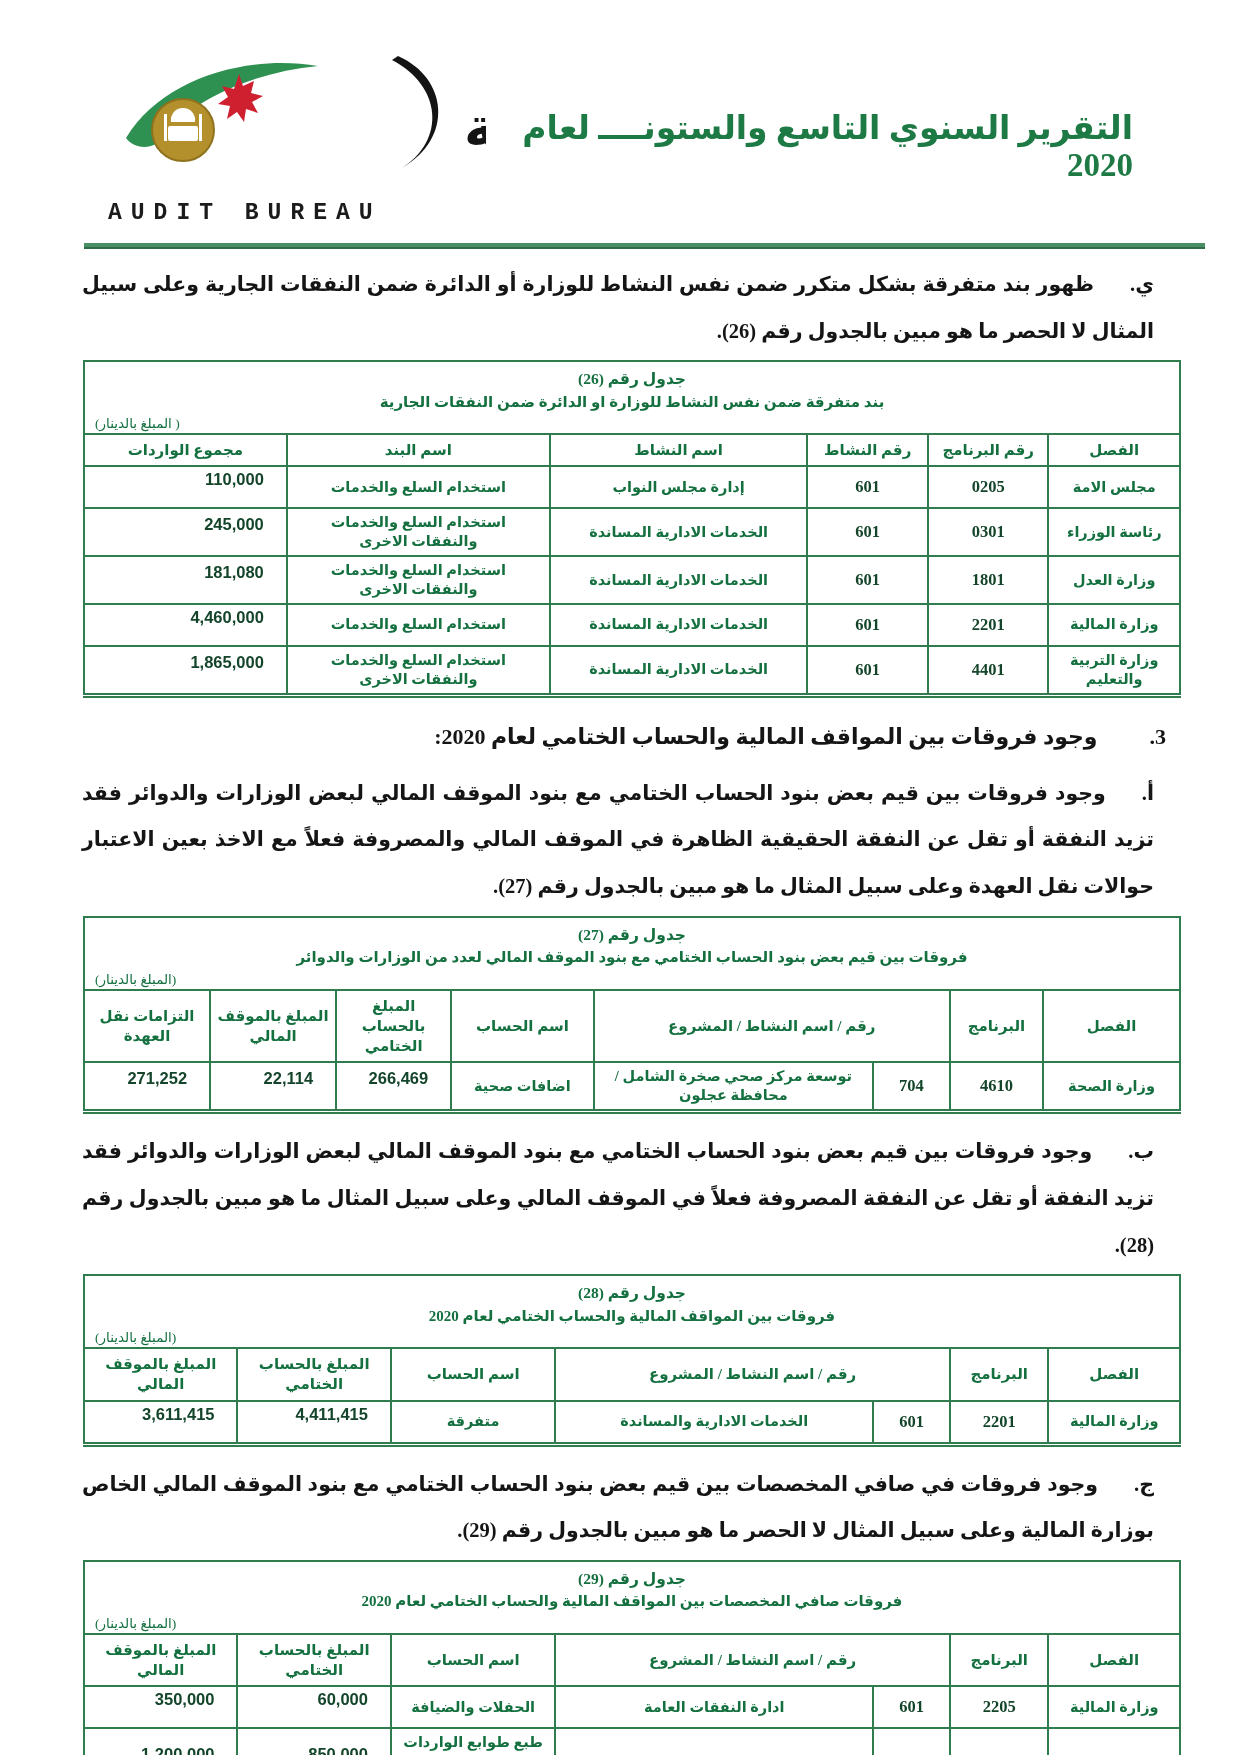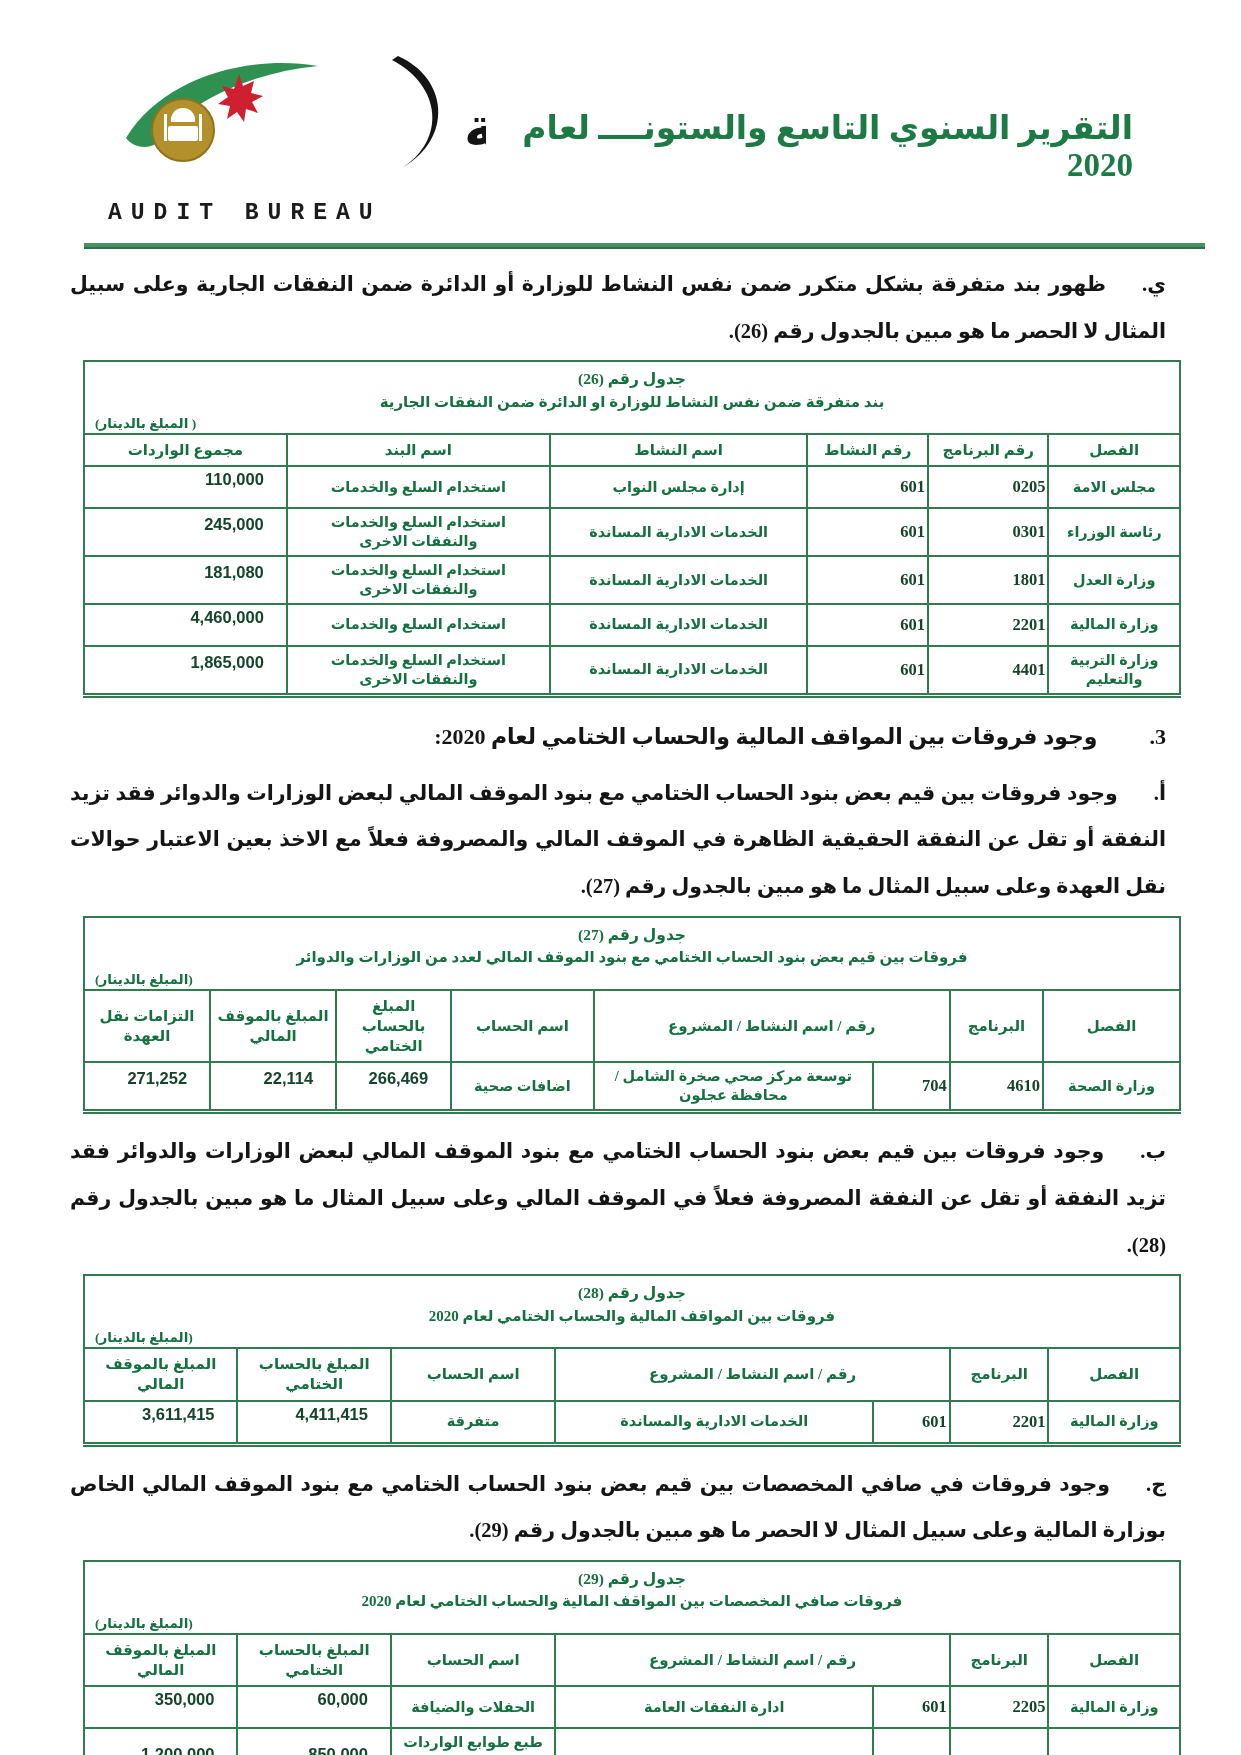--- a/index.html
+++ b/index.html
@@ -10,42 +10,42 @@
   .logo{position:absolute;left:86px;top:44px;width:400px;}
   .logo-latin{font-family:Liberation Mono, monospace;font-size:23px;font-weight:600;
               letter-spacing:9px;color:#1b1b1b;margin-top:0;padding-left:22px;white-space:nowrap;}
   .report-title{position:absolute;right:108px;top:108px;width:640px;text-align:right;
                 direction:rtl;font-size:33px;font-weight:bold;color:#1e7a44;
                 font-family:"Liberation Serif","DejaVu Sans",serif;}
   .rule{height:4px;background:#4a9065;border-bottom:2px solid #2e6d48;margin:0 36px 0 84px;}
   
   .content{direction:rtl;padding:8px 75px 0 70px;color:#151515;}
   .para{font-size:20.5px;font-weight:bold;line-height:2.28;text-align:justify;
-        margin:4px 0 6px;font-family:"Liberation Serif","DejaVu Sans",serif;}
+        margin:4px 12px 6px;font-family:"Liberation Serif","DejaVu Sans",serif;}
   .para .marker{padding-left:36px;}
   .h3{font-size:22px;margin:14px 0 8px;}
   .h3 .marker{padding-left:52px;}
   
   .tbl-wrap{margin:6px -15px 14px 13px;}
   table.gtbl{width:100%;border-collapse:collapse;direction:rtl;table-layout:fixed;}
   table.gtbl th,table.gtbl td{border:2px solid #2f7c4e;background:#fff;}
   table.gtbl{border:2.5px solid #2f7c4e;border-bottom:5px double #2f7c4e;}
   .tbl-head{padding:5px 10px 1px;}
   .tbl-title{text-align:center;color:#157040;font-weight:bold;font-size:15.5px;line-height:1.5;
              font-family:"Liberation Serif","DejaVu Sans",serif;}
   .tbl-sub{text-align:center;color:#157040;font-weight:bold;font-size:15px;line-height:1.5;
            font-family:"Liberation Serif","DejaVu Sans",serif;}
-  .tbl-note{text-align:left;color:#157040;font-weight:bold;font-size:13.5px;margin-top:2px;
+  .tbl-note{text-align:left;color:#157040;font-weight:normal;font-size:13.5px;margin-top:2px;
             font-family:"Liberation Serif","DejaVu Sans",serif;}
   th.col{color:#157040;font-size:15px;font-weight:bold;padding:5px 3px;line-height:1.35;
          font-family:"Liberation Serif","DejaVu Sans",serif;}
   td.c{color:#157040;font-size:14.5px;font-weight:bold;text-align:center;padding:4px 10px;
        line-height:1.3;font-family:"Liberation Serif","DejaVu Sans",serif;}
   td.code{font-family:"Liberation Serif",serif;font-size:16.5px;font-weight:bold;color:#14452a;
-          text-align:right;direction:ltr;padding:3px 2px;}
+          text-align:center;direction:ltr;padding:3px 2px;}
   td.amt{font-family:Liberation Sans, sans-serif;font-size:16.5px;font-weight:bold;color:#14452a;
          text-align:right;direction:ltr;padding:3px 22px 18px 6px;}
 </style>
 </head>
 <body>
 
 <div class="page">
 
   <div class="header">
     <div class="logo">

